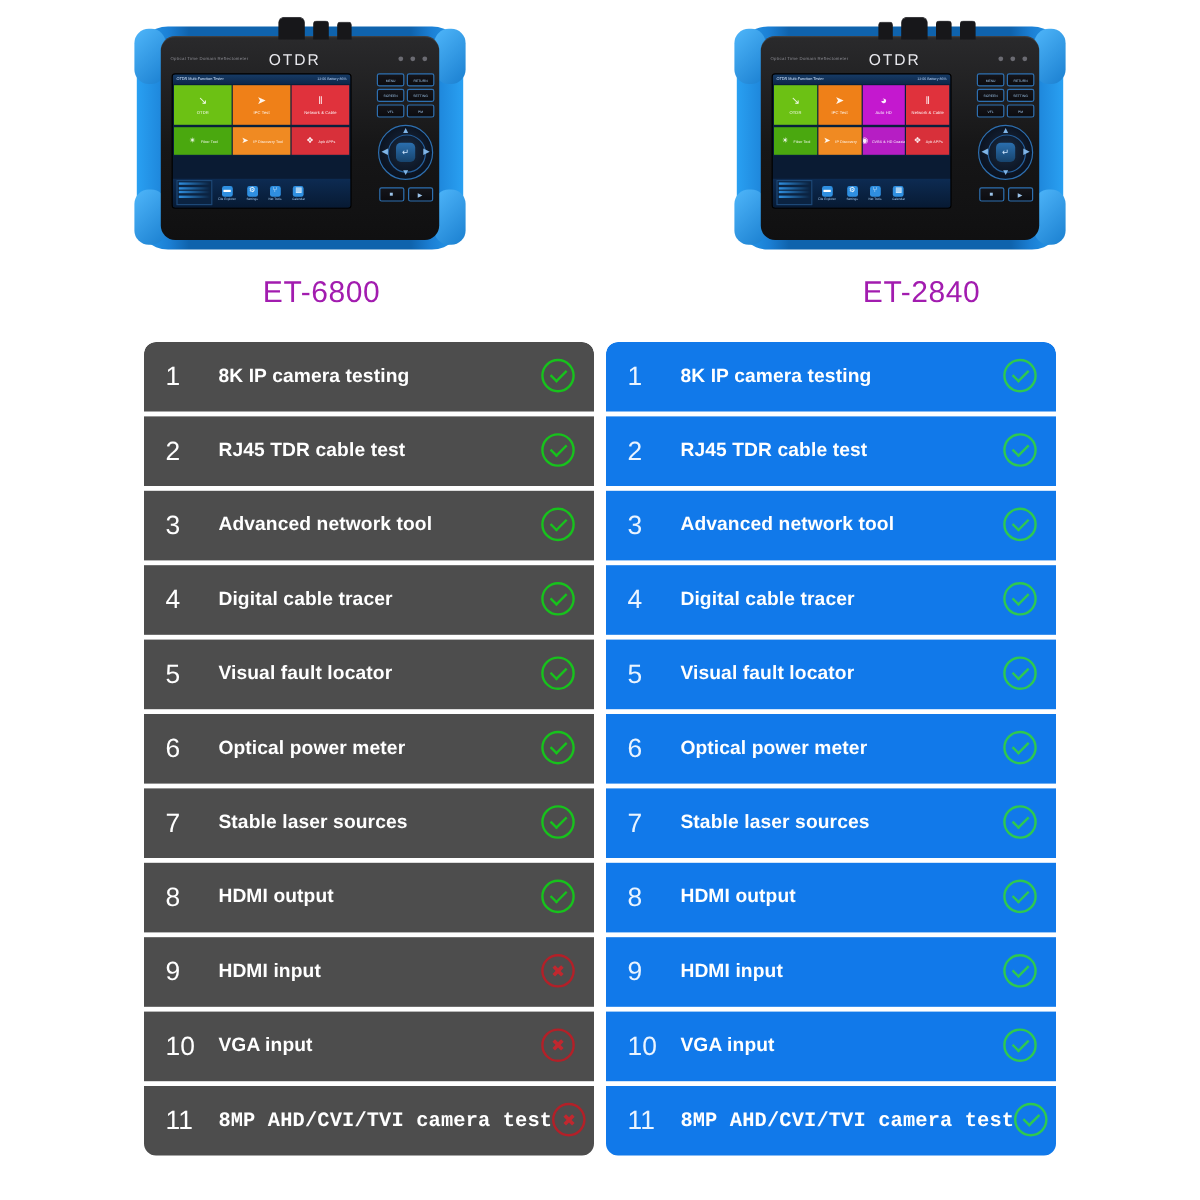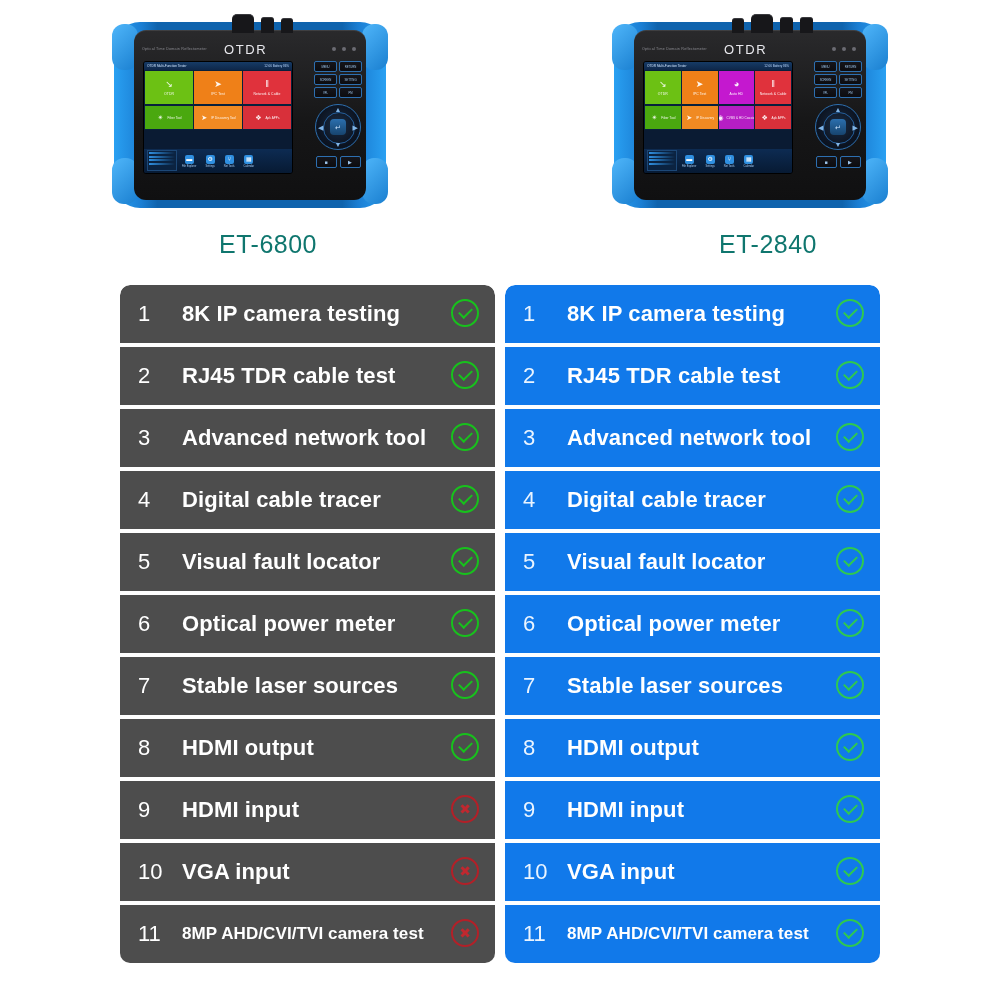--- a/index.html
+++ b/index.html
@@ -28,21 +28,21 @@
     flex-direction: column;
     align-items: center;
     justify-content: flex-start;
   }
   .device-wrap {
     margin-top: 14px;
     position: relative;
   }
   .device-label {
     font-size: 25px;
-    color: #0f766e;
+    color: #a21caf;
     letter-spacing: 0.5px;
     margin-top: 18px;
     text-align: center;
     margin-left: 36px;
   }
 
   
   .device {
     position: relative;
     width: 272px;
@@ -307,28 +307,28 @@
     width: 44px;
     flex: 0 0 44px;
     font-size: 22px;
     color: #ffffff;
     font-weight: 400;
   }
   .table.blue .row-num { color: #eaf4ff; }
 
   .row-label {
     flex: 1 1 auto;
-    font-size: 22px;
+    font-size: 16px;
     color: #ffffff;
     font-weight: 700;
     letter-spacing: 0.1px;
     white-space: nowrap;
   }
   .table.blue .row-label { color: #ffffff; }
-  .row.compact .row-label { font-size: 17px; }
+  .row.compact .row-label { font-size: 17px; font-family: Liberation Mono, monospace; }
 
   .row-mark {
     flex: 0 0 30px;
     width: 30px; height: 30px;
     position: relative;
   }
   .mark-circle {
     width: 28px; height: 28px;
     border-radius: 50%;
     box-sizing: border-box;

